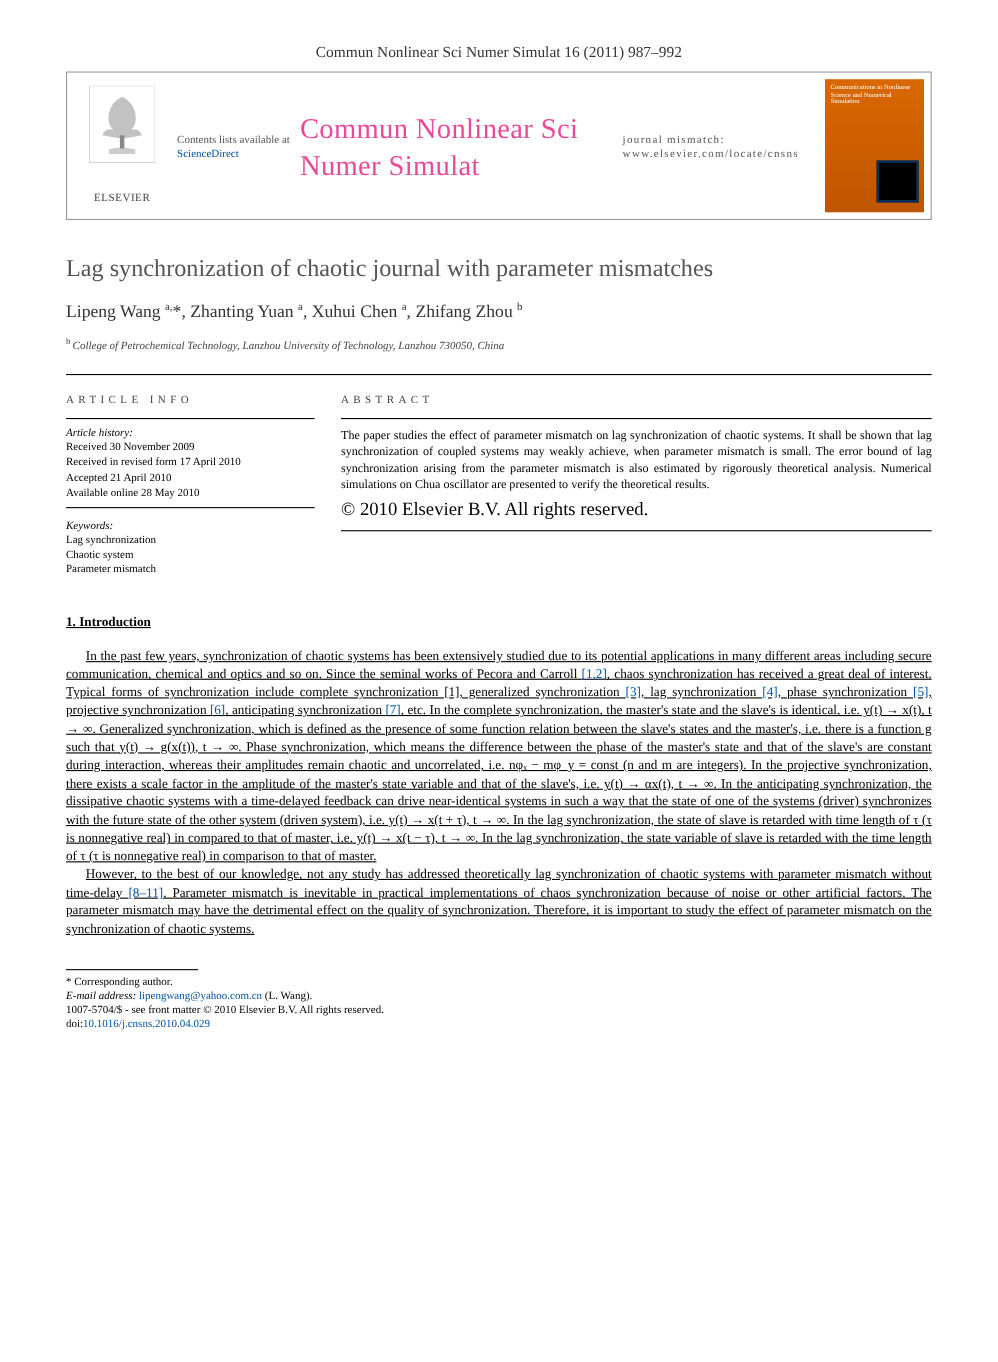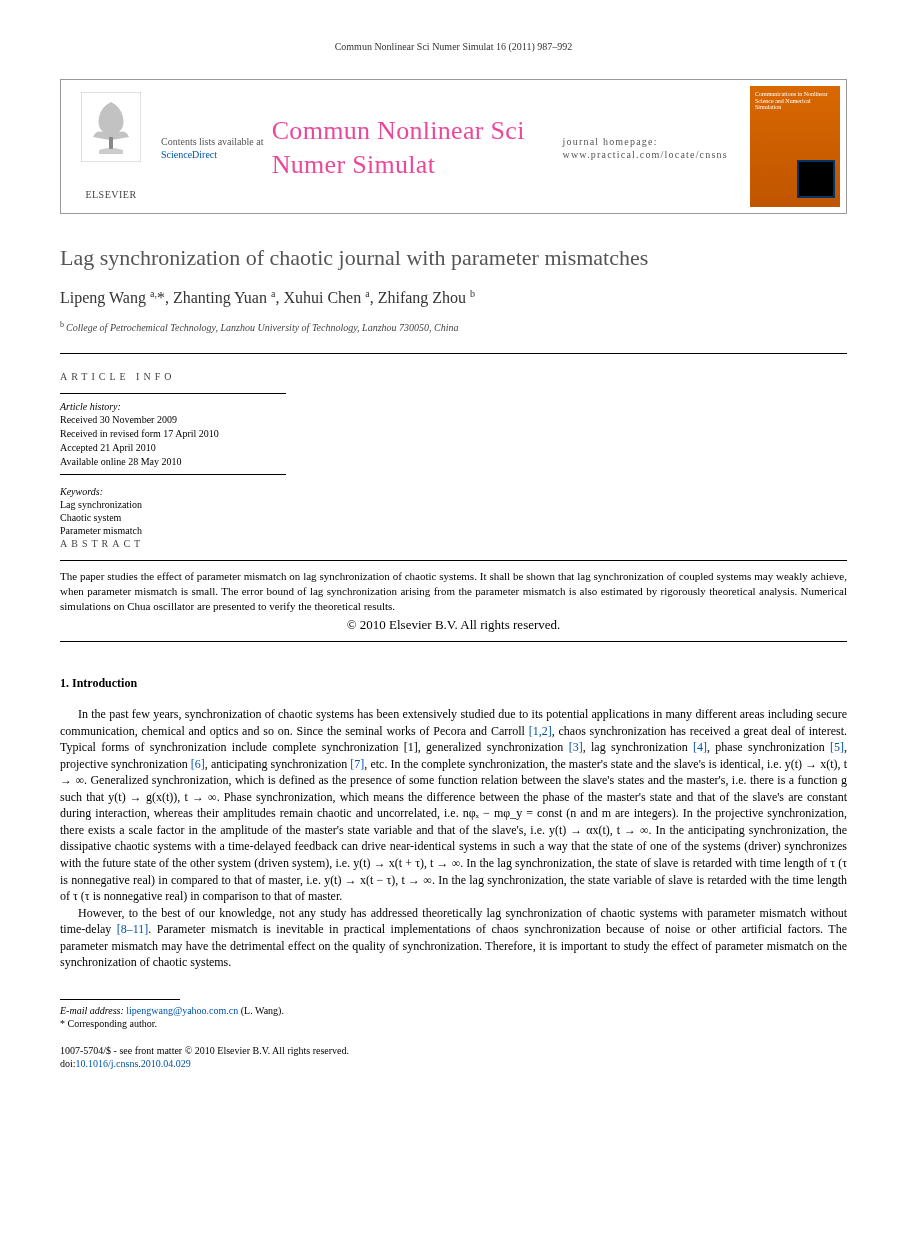--- a/index.html
+++ b/index.html
@@ -6,23 +6,23 @@
     body {
       font-family: "Times New Roman", Georgia, serif;
       background: #fff;
       color: #000;
       width: 907px;
       padding: 40px 60px 30px 60px;
       line-height: 1.3;
     }
     .journal-header-line {
       text-align: center;
-      font-size: 10px;
+      font-size: 14px;
       color: #333;
-      margin-bottom: 26px;
+      margin-bottom: 7px;
     }
     .journal-box {
       border: 1px solid #999;
       display: flex;
       align-items: stretch;
       height: 135px;
       margin-bottom: 30px;
     }
     .publisher-logo {
       width: 100px;
@@ -100,21 +100,20 @@
       color: #444;
       margin-bottom: 18px;
       line-height: 1.4;
     }
     .affiliations sup { font-style: normal; font-size: 8px; margin-right: 2px; }
     .two-col {
       display: flex;
       border-top: 1px solid #000;
       padding-top: 16px;
       margin-bottom: 24px;
-      flex-direction: column;
     }
     .left-col {
       width: 250px;
       padding-right: 24px;
       font-size: 10px;
     }
     .right-col {
       flex: 1;
       font-size: 11px;
     }
@@ -132,26 +131,27 @@
       width: 100%;
     }
     .history-label { font-style: italic; }
     .history-item { margin-bottom: 1px; }
     .keywords-label { font-style: italic; margin-top: 10px; }
     .abstract-text {
       text-align: justify;
       line-height: 1.35;
     }
     .copyright {
-      text-align: center;
+      text-align: left;
       margin-top: 3px;
-      font-size: 13px;
+      font-size: 17px;
     }
     .body-section {
       margin-top: 34px;
+      text-decoration: underline;
     }
     .body-heading {
       font-size: 12px;
       font-weight: bold;
       margin-bottom: 14px;
     }
     .body-para {
       font-size: 12px;
       text-align: justify;
       line-height: 1.38;
@@ -165,21 +165,20 @@
       width: 120px;
       margin-top: 28px;
       margin-bottom: 4px;
     }
     .footnote {
       font-size: 10px;
       line-height: 1.3;
     }
     .footnote a { color: #0053a6; text-decoration: none; }
     .footer-block {
-      margin-top: 14px;
       font-size: 10px;
       line-height: 1.3;
     }
     .footer-block a { color: #0053a6; text-decoration: none; }
   </style>
 </head>
 <body>
 
 <div class="journal-header-line">Commun Nonlinear Sci Numer Simulat 16 (2011) 987–992</div>
 
@@ -191,21 +190,21 @@
       <rect x="28" y="45" width="4" height="12" fill="#888"></rect>
       <path d="M18 58 Q30 54 42 58 L42 62 L18 62 Z" fill="#999" opacity="0.5"></path>
     </svg>
     <div class="publisher-name">ELSEVIER</div>
   </div>
   <div class="journal-center">
     <div class="contents-lists">
       <span>Contents lists available at </span><a href="#">ScienceDirect</a>
     </div>
     <div class="journal-name">Commun Nonlinear Sci Numer Simulat</div>
-    <div class="journal-homepage">journal homepage: www.practical.com/locate/cnsns</div>
+    <div class="journal-homepage">journal mismatch: www.elsevier.com/locate/cnsns</div>
   </div>
   <div class="cover-thumb">
     <div class="cover-thumb-title">Communications in Nonlinear Science and Numerical Simulation</div>
     <div class="cover-thumb-img"></div>
   </div>
 </div>
 
 <h1 class="article-title">Lag synchronization of chaotic journal with parameter mismatches</h1>
 
 <div class="authors" id="authors-line">Lipeng Wang <sup>a,</sup>*, Zhanting Yuan <sup>a</sup>, Xuhui Chen <sup>a</sup>, Zhifang Zhou <sup>b</sup></div>
@@ -239,26 +238,26 @@
 </div>
 
 <div class="body-section">
   <div class="body-heading">1. Introduction</div>
   <p class="body-para" id="intro-p1">In the past few years, synchronization of chaotic systems has been extensively studied due to its potential applications in many different areas including secure communication, chemical and optics and so on. Since the seminal works of Pecora and Carroll <a href="#">[1,2]</a>, chaos synchronization has received a great deal of interest. Typical forms of synchronization include complete synchronization [1], generalized synchronization <a href="#">[3]</a>, lag synchronization <a href="#">[4]</a>, phase synchronization <a href="#">[5]</a>, projective synchronization <a href="#">[6]</a>, anticipating synchronization <a href="#">[7]</a>, etc. In the complete synchronization, the master's state and the slave's is identical, i.e. y(t) → x(t), t → ∞. Generalized synchronization, which is defined as the presence of some function relation between the slave's states and the master's, i.e. there is a function g such that y(t) → g(x(t)), t → ∞. Phase synchronization, which means the difference between the phase of the master's state and that of the slave's are constant during interaction, whereas their amplitudes remain chaotic and uncorrelated, i.e. nφₓ − mφ_y = const (n and m are integers). In the projective synchronization, there exists a scale factor in the amplitude of the master's state variable and that of the slave's, i.e. y(t) → αx(t), t → ∞. In the anticipating synchronization, the dissipative chaotic systems with a time-delayed feedback can drive near-identical systems in such a way that the state of one of the systems (driver) synchronizes with the future state of the other system (driven system), i.e. y(t) → x(t + τ), t → ∞. In the lag synchronization, the state of slave is retarded with time length of τ (τ is nonnegative real) in compared to that of master, i.e. y(t) → x(t − τ), t → ∞. In the lag synchronization, the state variable of slave is retarded with the time length of τ (τ is nonnegative real) in comparison to that of master.</p>
   <p class="body-para" id="intro-p2">However, to the best of our knowledge, not any study has addressed theoretically lag synchronization of chaotic systems with parameter mismatch without time-delay <a href="#">[8–11]</a>. Parameter mismatch is inevitable in practical implementations of chaos synchronization because of noise or other artificial factors. The parameter mismatch may have the detrimental effect on the quality of synchronization. Therefore, it is important to study the effect of parameter mismatch on the synchronization of chaotic systems.</p>
 </div>
 
 <hr class="footnote-rule">
 <div class="footnote">
+  <div>* Corresponding author.</div>
   <div>
     <em>E-mail address:</em>
     <a href="#">lipengwang@yahoo.com.cn</a>
     <span>(L. Wang).</span>
   </div>
-  <div>* Corresponding author.</div>
 </div>
 
 <div class="footer-block">
   <div>1007-5704/$ - see front matter © 2010 Elsevier B.V. All rights reserved.</div>
   <div>
     <span>doi:</span><a href="#">10.1016/j.cnsns.2010.04.029</a>
   </div>
 </div>
 
 </body></html>

